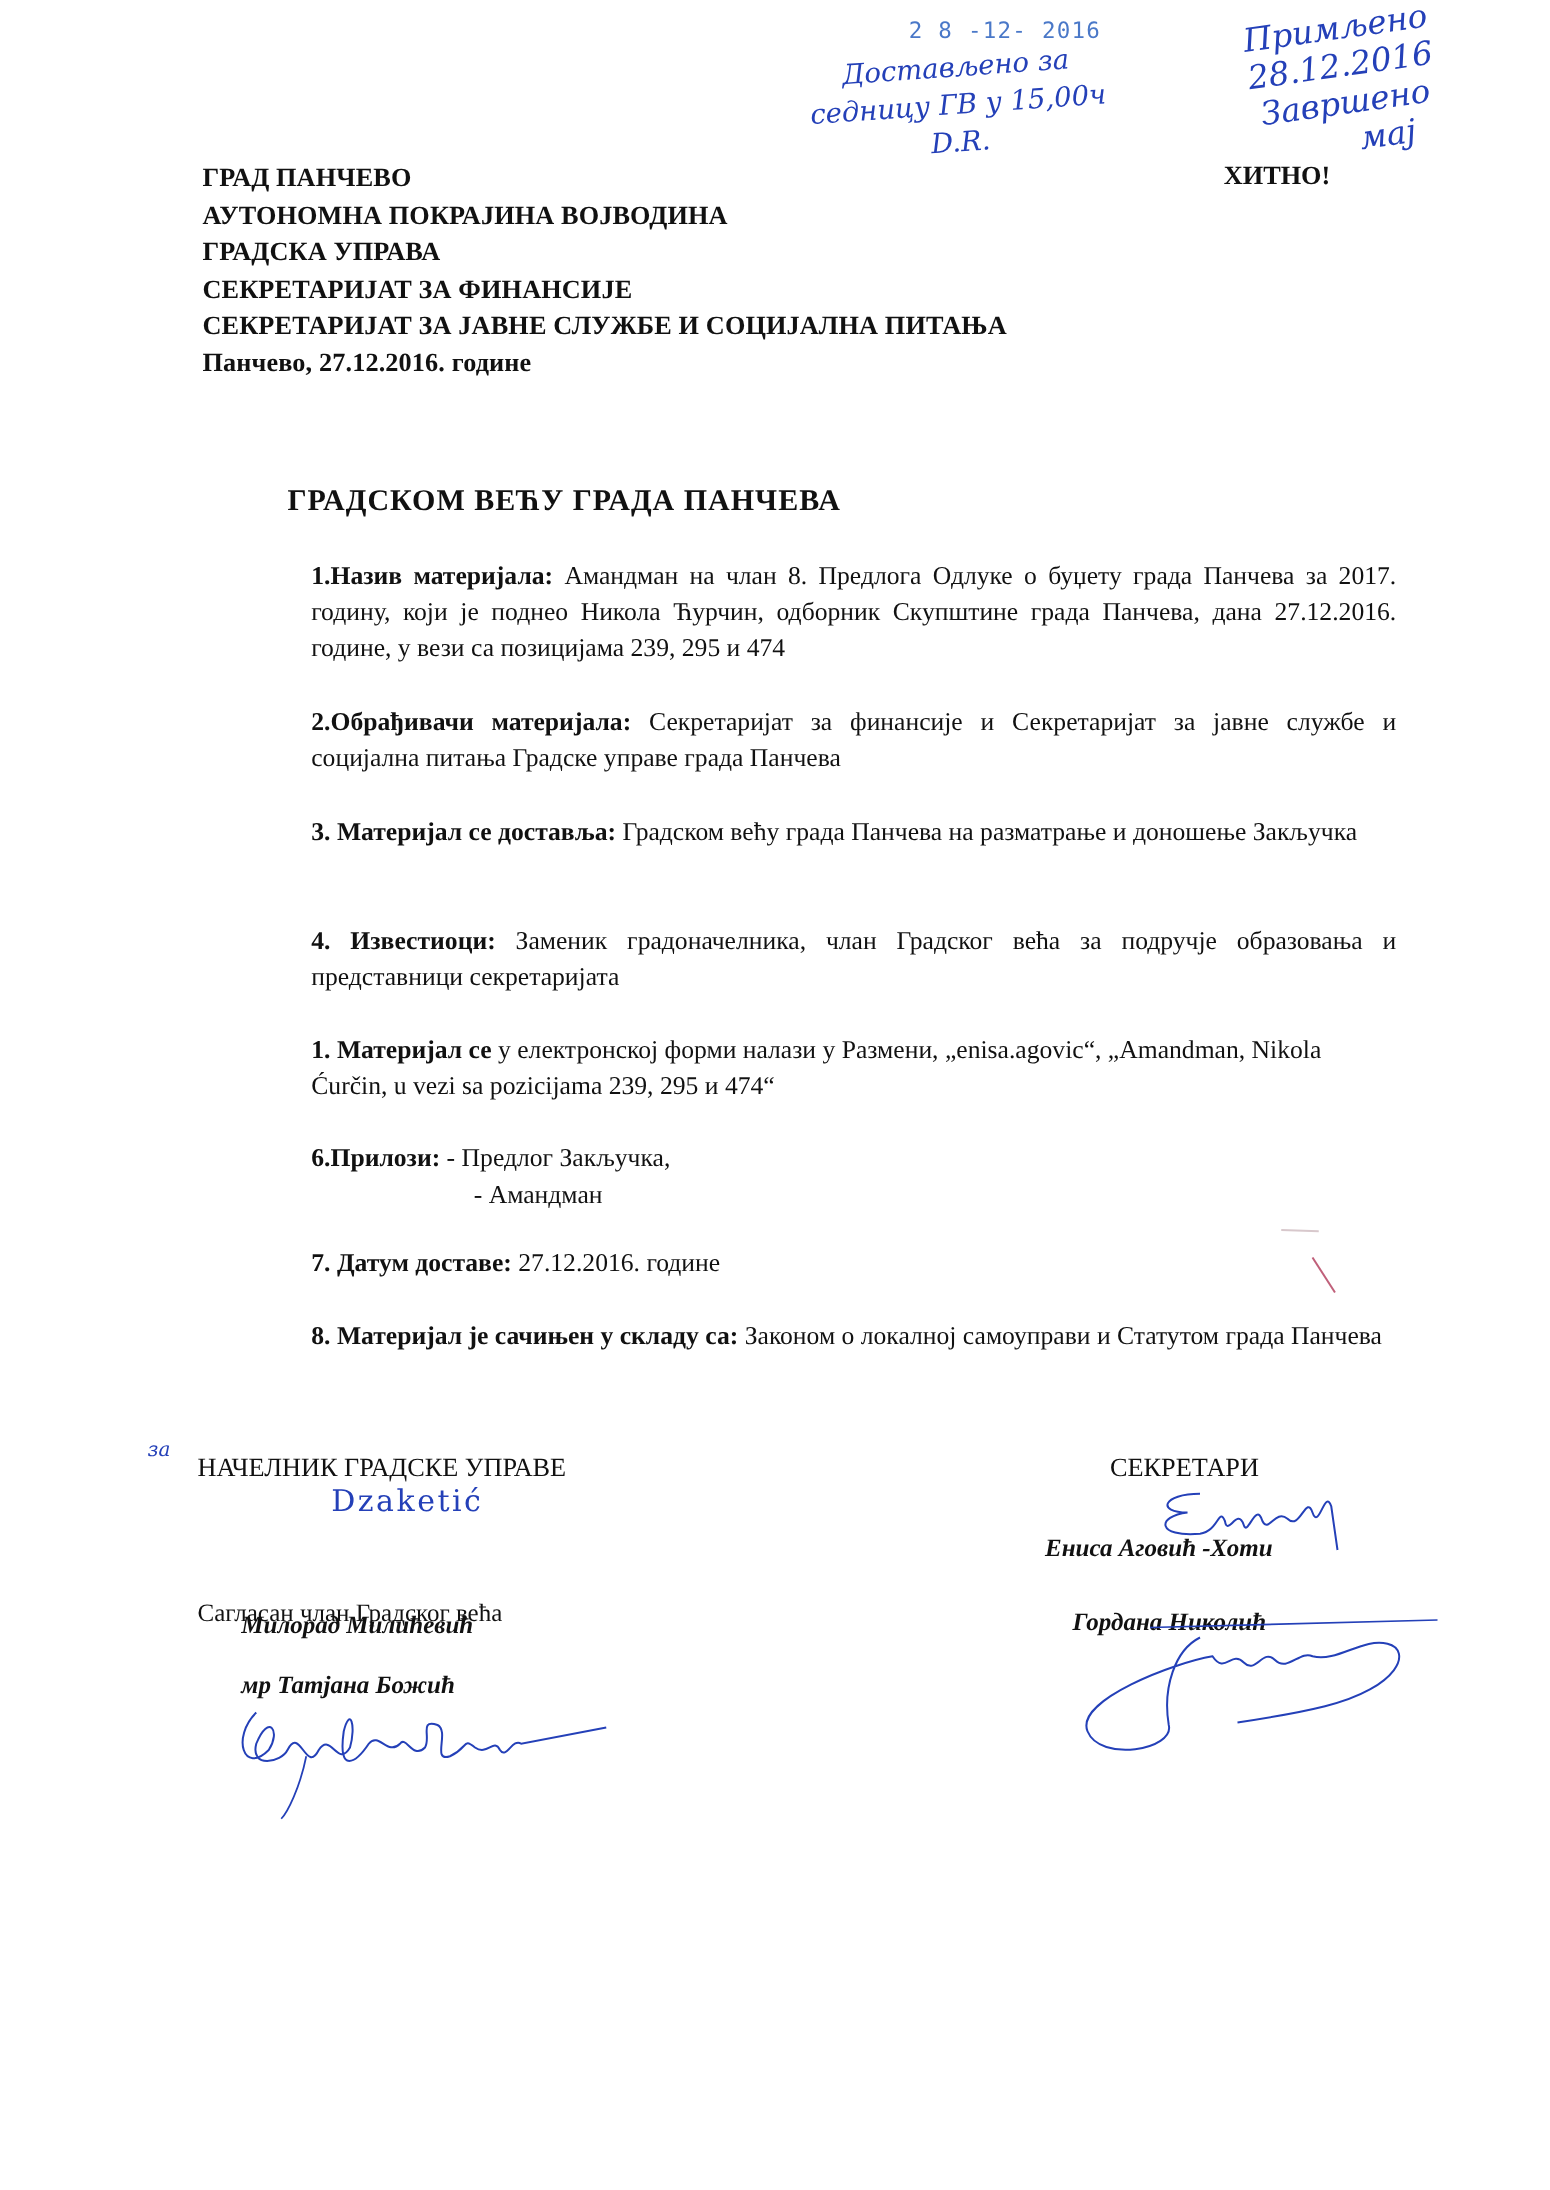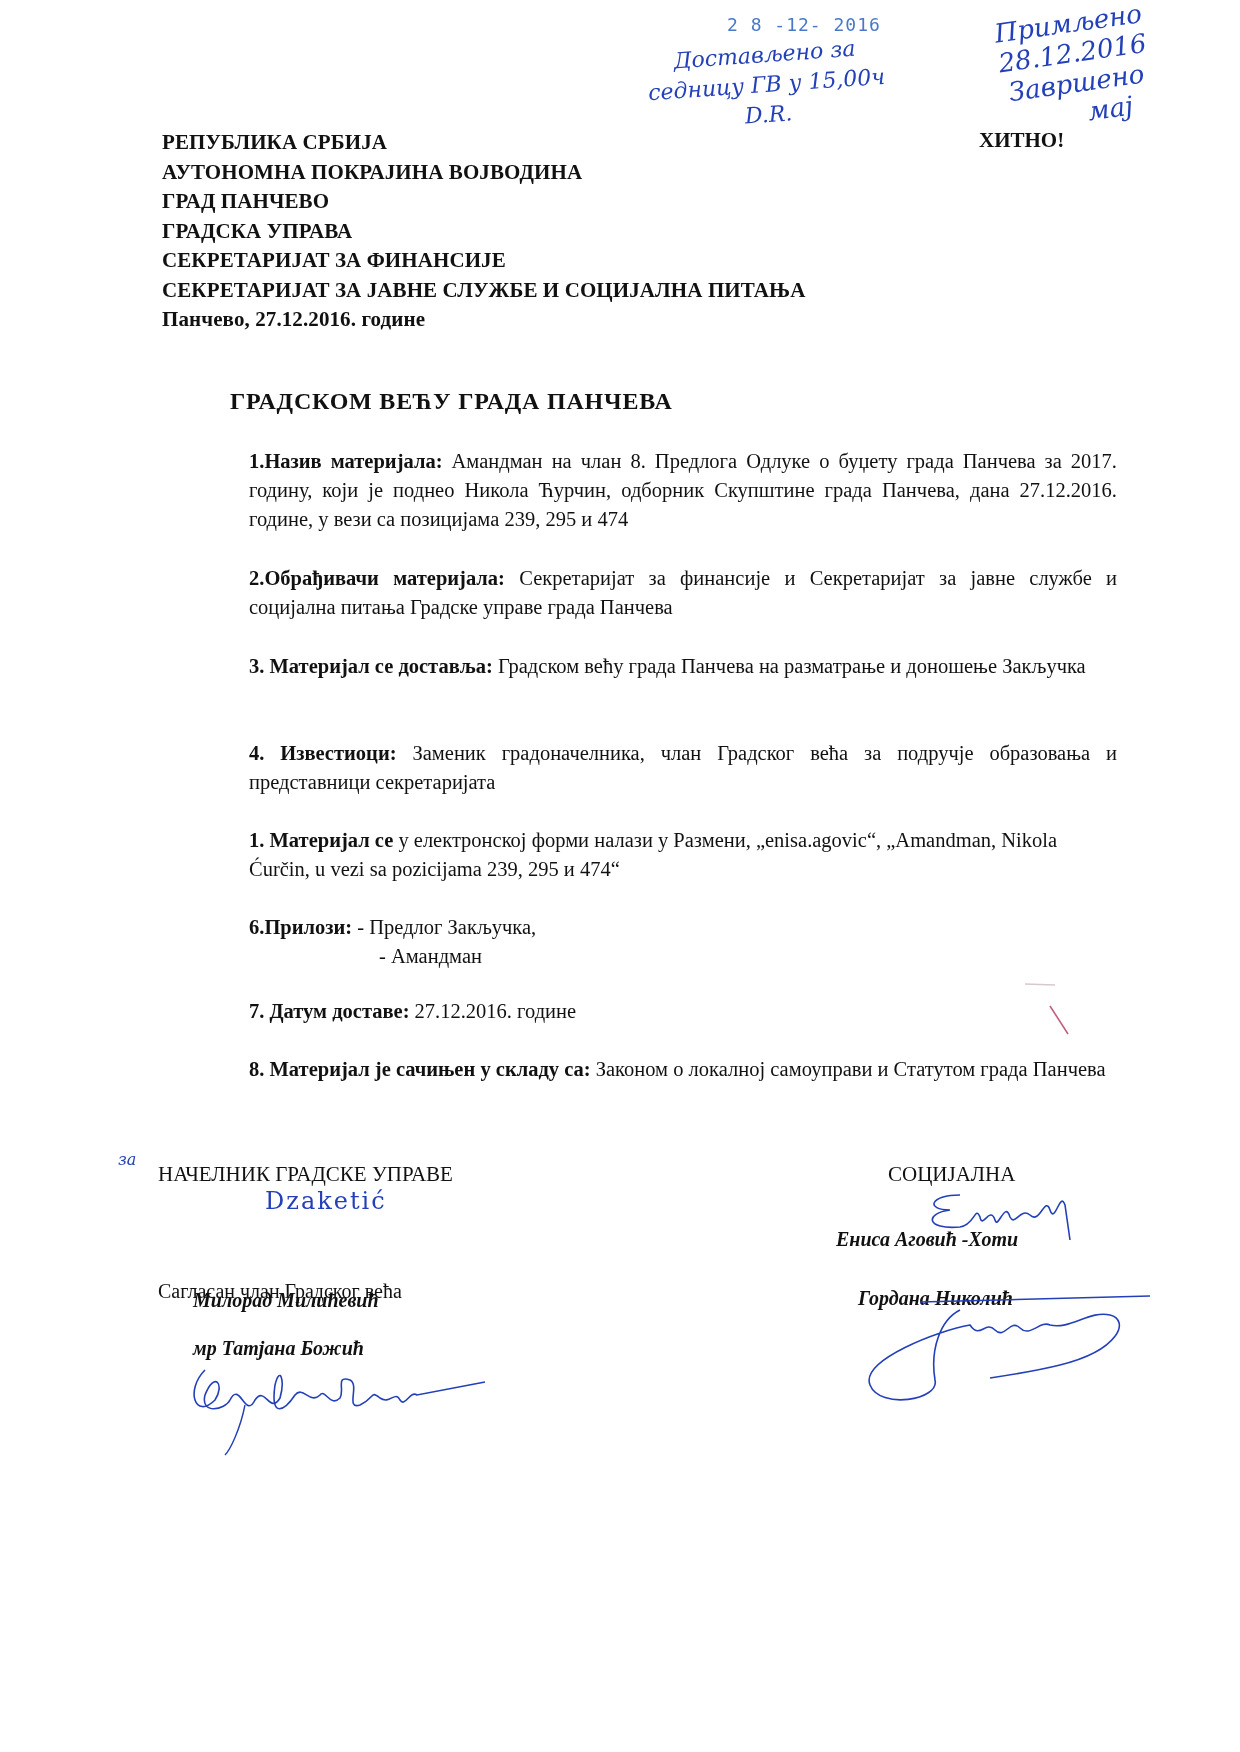--- a/index.html
+++ b/index.html
@@ -30,23 +30,22 @@
 </div>
 
 <div class="abs hand" style="left:1000px; top:8px; font-size:26px; line-height:30px; transform:rotate(-8deg); text-align:center;">
   <div>Примљено</div>
   <div>28.12.2016</div>
   <div>Завршено</div>
   <div style="padding-left:60px;">мај</div>
 </div>
 
 <div class="hdr">
-  <div>РЕПУБЛИКА СРБИЈА</div>
+  <div>ГРАД ПАНЧЕВО</div>
   <div>АУТОНОМНА  ПОКРАЈИНА  ВОЈВОДИНА</div>
-  <div>ГРАД ПАНЧЕВО</div>
   <div>ГРАДСКА УПРАВА</div>
   <div>СЕКРЕТАРИЈАТ ЗА ФИНАНСИЈЕ</div>
   <div>СЕКРЕТАРИЈАТ ЗА ЈАВНЕ СЛУЖБЕ И СОЦИЈАЛНА ПИТАЊА</div>
   <div>Панчево, 27.12.2016. године</div>
 </div>
 <div class="abs urgent">ХИТНО!</div>
 
 <div class="abs addressee">ГРАДСКОМ  ВЕЋУ  ГРАДА  ПАНЧЕВА</div>
 
 <div class="item" style="top:447px;">
@@ -93,21 +92,21 @@
 <div class="abs hand" style="left:265px; top:1187px; font-size:24px; font-style:normal; letter-spacing:2px;">Dzaketić</div>
 <div class="abs sig-name" style="left:193px; top:1289px;">Милорад Милићевић</div>
 
 <div class="abs sig-title" style="left:158px; top:1280px; font-size:20px;">Сагласан члан Градског већа</div>
 <div class="abs sig-name" style="left:193px; top:1337px;">мр Татјана Божић</div>
 <svg class="scrawl" style="left:185px; top:1360px;" width="320" height="100">
   <path d="M20 10 C0 30 10 60 30 40 C40 25 30 10 20 35 C15 55 40 50 45 40 C55 20 60 60 70 40 C80 25 85 55 95 38 C100 20 95 5 90 25 C85 60 100 50 110 35 C118 25 125 45 135 35 C140 28 145 48 155 38 C160 30 150 15 165 20 C175 25 160 50 175 45 C190 38 185 30 195 38 C205 45 210 30 215 40 C220 48 225 30 232 35 L300 22" stroke="#2440b8" stroke-width="1.6" fill="none"></path>
   <path d="M60 45 C55 70 45 90 40 95" stroke="#2440b8" stroke-width="1.4" fill="none"></path>
 </svg>
 
-<div class="abs sig-title" style="left:888px; top:1162px;">СОЦИЈАЛНА</div>
+<div class="abs sig-title" style="left:888px; top:1162px;">СЕКРЕТАРИ</div>
 <svg class="scrawl" style="left:920px; top:1185px;" width="170" height="60">
   <path d="M40 10 C10 10 5 25 30 25 C5 28 5 45 40 42 C55 40 55 20 60 32 C62 45 70 20 75 35 C78 45 85 15 90 32 C95 42 100 22 110 30 C120 40 125 10 130 25 C135 40 140 5 145 20 L150 55" stroke="#2440b8" stroke-width="1.6" fill="none"></path>
 </svg>
 <div class="abs sig-name" style="left:836px; top:1228px;">Ениса  Аговић -Хоти</div>
 <div class="abs sig-name" style="left:858px; top:1287px;">Гордана Николић</div>
 <svg class="scrawl" style="left:860px; top:1290px;" width="300" height="130">
   <path d="M60 12 L290 6" stroke="#2440b8" stroke-width="1.4" fill="none"></path>
   <path d="M100 20 C80 30 70 60 75 90 C80 110 20 120 10 95 C0 70 80 40 110 35 C120 50 125 30 135 40 C145 50 150 28 160 38 C170 48 180 30 190 35 C210 40 230 20 250 25 C270 30 260 60 200 75 C180 80 150 85 130 88" stroke="#2440b8" stroke-width="1.6" fill="none"></path>
 </svg>
 

